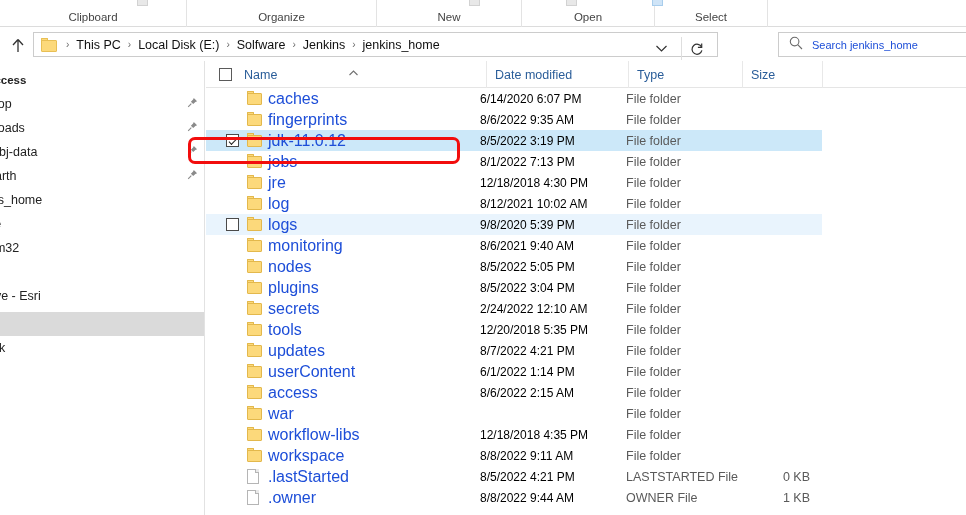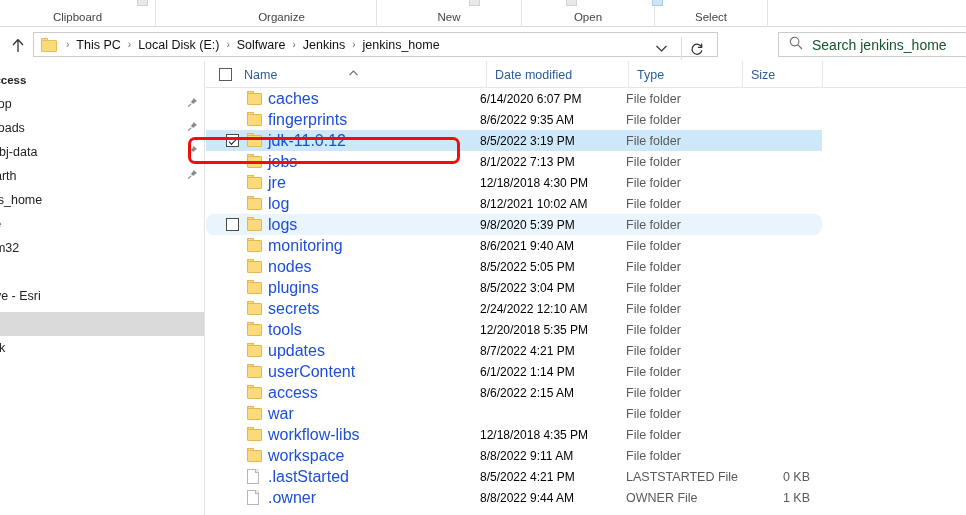--- a/index.html
+++ b/index.html
@@ -81,21 +81,21 @@
     position: absolute; right: 6px; top: 4px; width: 30px; height: 23px;
     display: flex; align-items: center; justify-content: center;
     border-left: 1px solid #dedede;
   }
   .searchbox {
     position: absolute; left: 778px; top: 4px; width: 188px; height: 25px;
     border: 1px solid #cccccc; border-right: none; background: #ffffff;
     display: flex; align-items: center;
   }
   .search-icon { margin-left: 10px; margin-right: 9px; flex: 0 0 auto; }
-  .search-ph { font-size: 14px; color: #14532d; white-space: nowrap; }
+  .search-ph { font-size: 11px; color: #1d4ed8; white-space: nowrap; }
 
   
   .navpane {
     position: absolute; left: 0; top: 61px; width: 205px; height: 454px;
     background: #ffffff; border-right: 1px solid #e2e2e2;
     overflow: hidden;
   }
   .nav-item {
     position: relative; height: 24px; display: flex; align-items: center;
     padding-left: 0px; white-space: nowrap;
@@ -135,21 +135,21 @@
     position: absolute; left: 143px; top: 4px;
     width: 9px; height: 6px;
   }
 
   .rows { position: relative; width: 760px; }
   .row {
     position: relative; height: 21px; width: 760px;
     display: flex; align-items: center;
   }
   .row.sel-strong { background: #cce8f9; }
-  .row.sel-light  { background: #e9f4fd; border-radius: 8px; }
+  .row.sel-light  { background: #e9f4fd; }
   .row .rowcheck {
     position: absolute; left: 20px; top: 4px;
     width: 13px; height: 13px; border: 1px solid #4a4a4a; background: #fff;
   }
   .row .rowcheck.checked::after {
     content: ""; position: absolute; left: 2px; top: 4px;
     width: 6px; height: 3px;
     border-left: 1.6px solid #222; border-bottom: 1.6px solid #222;
     transform: rotate(-45deg);
   }
@@ -204,21 +204,21 @@
     pointer-events: none; z-index: 40;
   }
 </style>
 </head>
 <body>
 
 <div id="app">
 
   <div class="ribbon">
     <div class="ribbon-groups" id="ribbon-groups">
-        <div class="ribbon-group" style="left: 0px; width: 156px;">
+        <div class="ribbon-group" style="left: 0px; width: 187px;">
           <span class="g-label">Clipboard</span>
         </div>
         <div class="ribbon-group" style="left: 187px; width: 190px;">
           <span class="g-label">Organize</span>
         </div>
         <div class="ribbon-group" style="left: 377px; width: 145px;">
           <span class="g-label">New</span>
         </div>
         <div class="ribbon-group" style="left: 522px; width: 133px;">
           <span class="g-label">Open</span>

